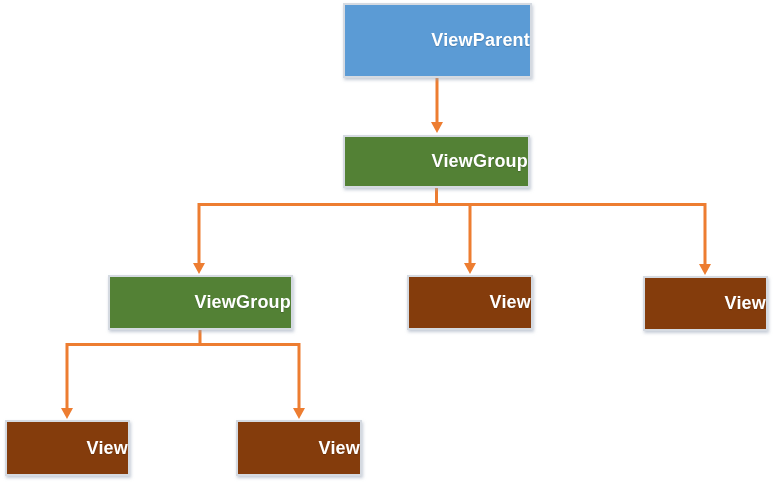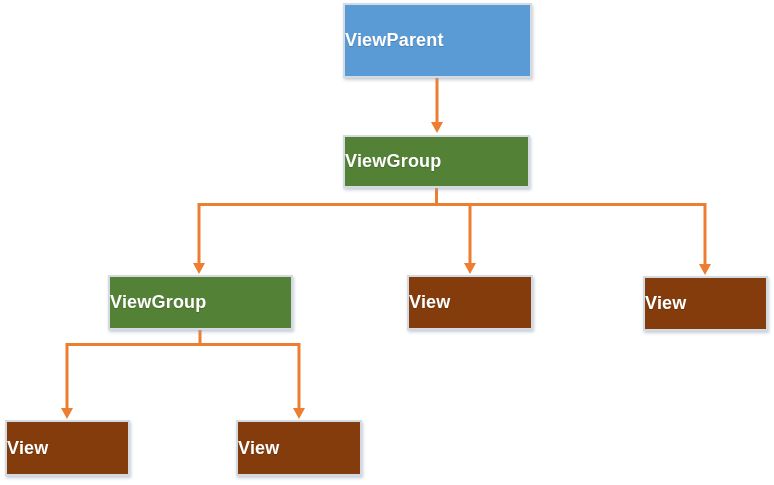--- a/index.html
+++ b/index.html
@@ -20,21 +20,21 @@
     left: 0;
     top: 0;
     width: 774px;
     height: 485px;
   }
   .node {
     position: absolute;
     box-sizing: border-box;
     display: flex;
     align-items: center;
-    justify-content: flex-start;
+    justify-content: flex-end;
     color: #ffffff;
     font-weight: bold;
     font-size: 18px;
     letter-spacing: 0.2px;
     border: 2px solid #d5dae1;
     box-shadow: 1px 2px 3px rgba(150, 163, 182, 0.55);
     text-shadow: 0 1px 1px rgba(0,0,0,0.18);
   }
   .node-viewparent      { left: 343px; top: 3px;   width: 189px; height: 75px; }
   .node-viewgroup-l1    { left: 343px; top: 135px; width: 187px; height: 53px; }

